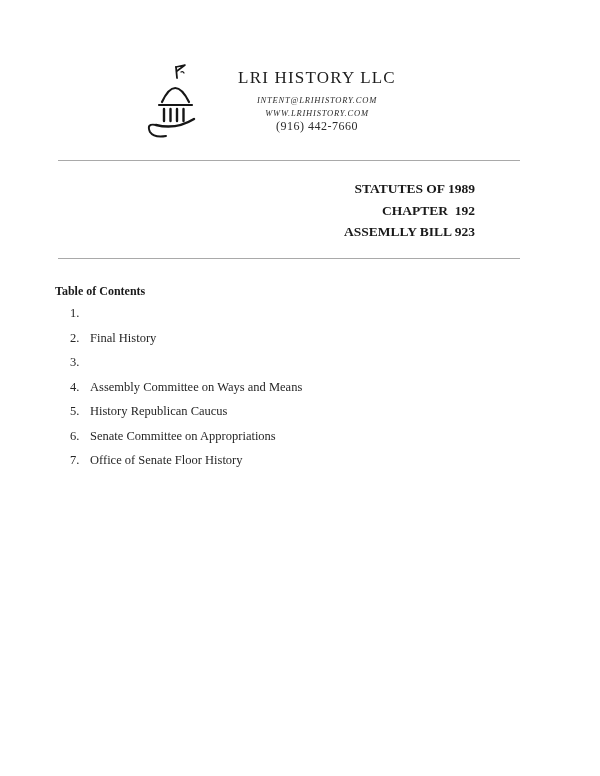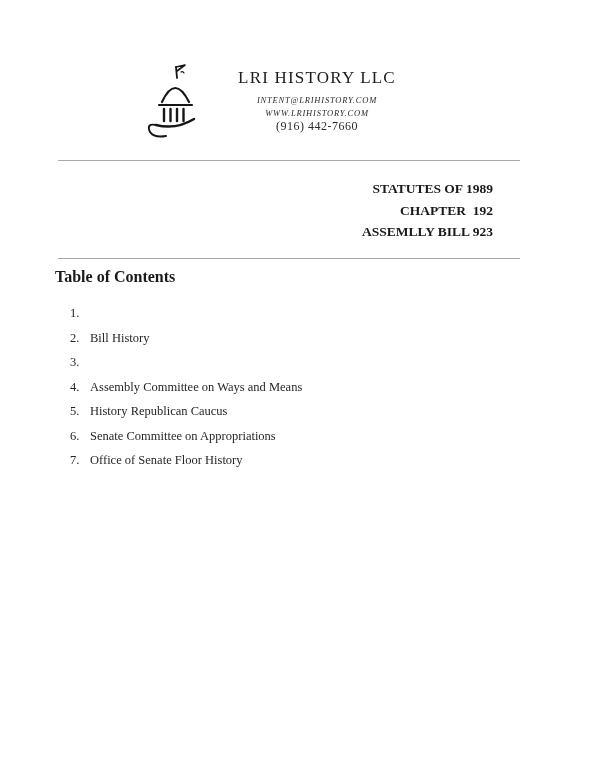--- a/index.html
+++ b/index.html
@@ -72,41 +72,41 @@
     height: 0;
     border-top: 1px solid #a9a9a9;
   }
   .rule-top { top: 160px; }
   .rule-mid { top: 258px; }
 
   
   .case-header {
     position: absolute;
     top: 178px;
-    left: 76px;
+    left: 58px;
     width: 462px;
     text-align: right;
     padding-right: 0;
     box-sizing: border-box;
   }
   .case-line {
     font-size: 13.5px;
     font-weight: bold;
     color: #1a1a1a;
     line-height: 21.5px;
     padding-right: 45px;
     white-space: pre;
   }
 
   
   .toc-title {
     position: absolute;
-    top: 268px;
+    top: 284px;
     left: 55px;
-    font-size: 16px;
+    font-size: 12px;
     font-weight: bold;
     color: #1a1a1a;
   }
   .toc-list {
     position: absolute;
     top: 306px;
     left: 70px;
     width: 440px;
   }
   .toc-item {
@@ -168,21 +168,21 @@
   <div class="rule rule-mid"></div>
 
   <div class="toc-title">Table of Contents</div>
 
   <div class="toc-list">
     <div class="toc-item">
       <span class="toc-num">1.</span>
     </div>
     <div class="toc-item">
       <span class="toc-num">2.</span>
-      <span class="toc-label">Bill History</span>
+      <span class="toc-label">Final History</span>
     </div>
     <div class="toc-item">
       <span class="toc-num">3.</span>
     </div>
     <div class="toc-item">
       <span class="toc-num">4.</span>
       <span class="toc-label">Assembly Committee on Ways and Means</span>
     </div>
     <div class="toc-item">
       <span class="toc-num">5.</span>

